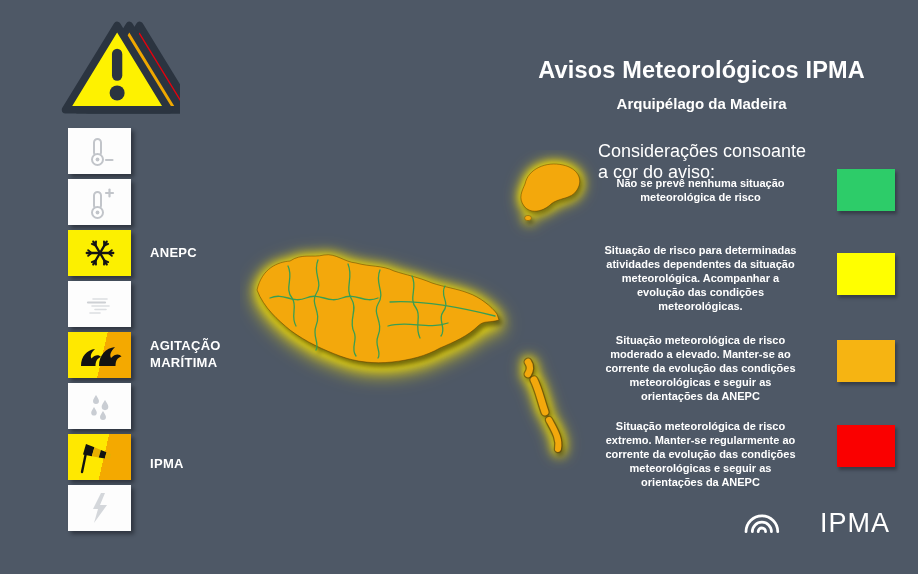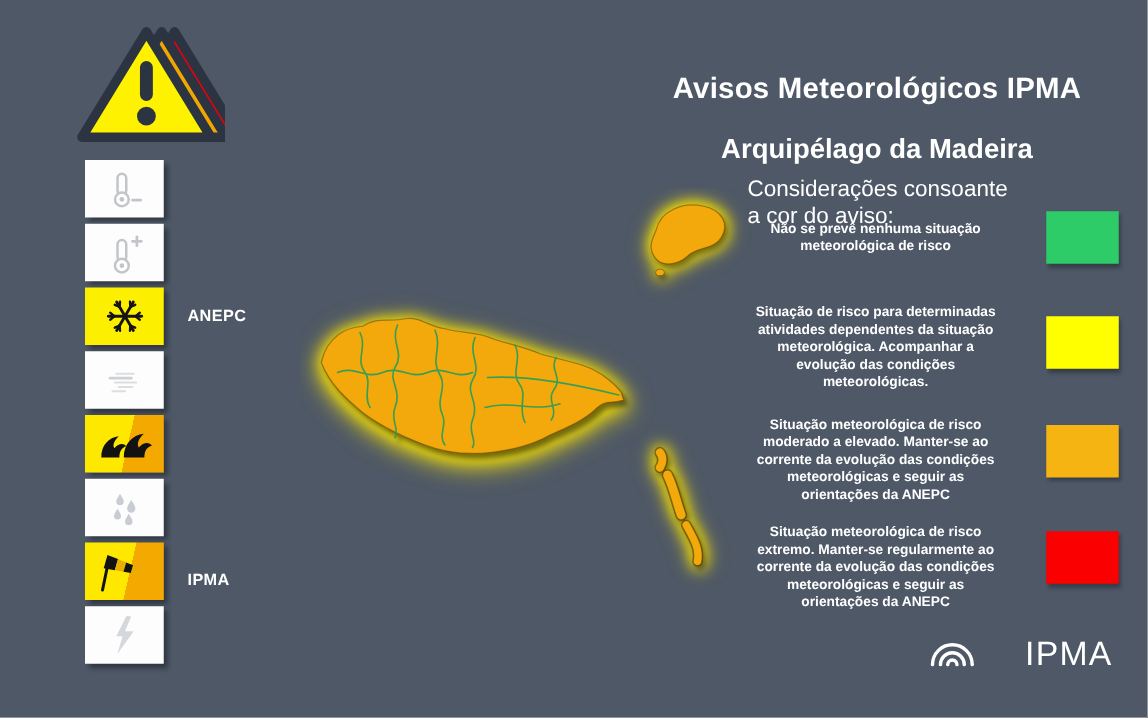--- a/index.html
+++ b/index.html
@@ -21,21 +21,21 @@
     position:absolute; left:150px; font-size:13px; font-weight:bold;
     letter-spacing:.3px; line-height:1.3; color:#fff;
   }
   
   .map-svg{position:absolute; left:240px; top:150px;}
   .island-main{filter:drop-shadow(3px 4px 2px rgba(15,15,15,.55)) drop-shadow(0 0 6px #ffe800) drop-shadow(0 5px 9px rgba(255,232,0,.95));}
   .island-small{filter:drop-shadow(2px 3px 2px rgba(15,15,15,.5)) drop-shadow(0 0 5px #ffe800) drop-shadow(0 0 7px rgba(255,232,0,.9));}
   
   .titles{position:absolute; right:53px; top:57px; text-align:center;}
   .title{font-size:23.5px; font-weight:bold; letter-spacing:.2px;}
-  .subtitle{font-size:22px; font-weight:bold; margin-top:22px;}
+  .subtitle{font-size:15px; font-weight:bold; margin-top:11px;}
   
   .legend-header{
     position:absolute; left:598px; top:141px; width:210px;
     font-size:18px; font-weight:normal; 
   }
   .legend-row{position:absolute; left:598px; display:flex; align-items:flex-start;gap:28px;}
   .legend-text{
     width:205px; font-size:11px; font-weight:bold; text-align:center; line-height:1.28;
   }
   .swatch{
@@ -124,20 +124,21 @@
       </g>
     </svg>
   </div>
 
   <div class="wbox" style="top: 332px; background: linear-gradient(103deg, rgb(255, 232, 0) 54%, rgb(244, 169, 0) 54%);">
     <svg width="44" height="32" viewBox="0 0 44 32">
       <path d="M3 27 C3 17 9 11 17 10 C13 14 12 17 13.5 19.5 C17 15.5 21 15.5 23 18 C19.5 19 17.5 22 17.5 27 Z" fill="#121212"></path>
       <path d="M21 27 C21 16 28 9 37 8 C32.5 12.5 31.5 16 33 19 C37 14.5 41.5 14.5 43.5 17.5 C39.5 18.5 37.5 21.5 37.5 27 Z" fill="#121212"></path>
     </svg>
   </div>
+  <div class="wlabel" style="top:338px; width:98px;">AGITAÇÃO MARÍTIMA</div>
 
   <div class="wbox" style="top: 383px; background: rgb(253, 253, 253);">
     <svg width="40" height="40" viewBox="0 0 40 40">
       <g fill="#C9CDD3">
         <path transform="translate(16,9) scale(0.85)" d="M0 0 C1.8 3 3.5 5.2 3.5 7.2 A3.5 3.5 0 1 1 -3.5 7.2 C-3.5 5.2 -1.8 3 0 0 Z"></path>
         <path transform="translate(25,14) scale(0.95)" d="M0 0 C1.8 3 3.5 5.2 3.5 7.2 A3.5 3.5 0 1 1 -3.5 7.2 C-3.5 5.2 -1.8 3 0 0 Z"></path>
         <path transform="translate(14,21) scale(0.8)" d="M0 0 C1.8 3 3.5 5.2 3.5 7.2 A3.5 3.5 0 1 1 -3.5 7.2 C-3.5 5.2 -1.8 3 0 0 Z"></path>
         <path transform="translate(23,25) scale(0.85)" d="M0 0 C1.8 3 3.5 5.2 3.5 7.2 A3.5 3.5 0 1 1 -3.5 7.2 C-3.5 5.2 -1.8 3 0 0 Z"></path>
       </g>
     </svg>

